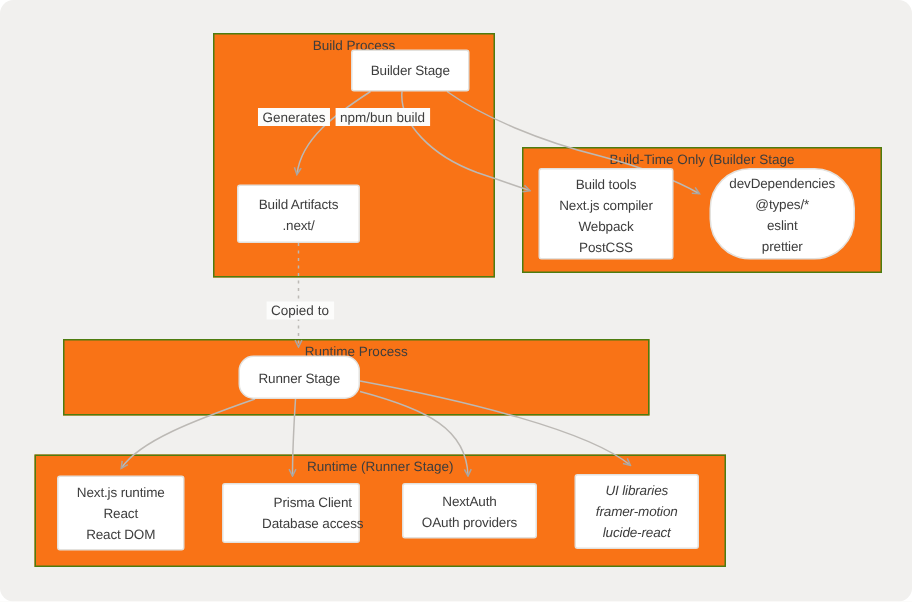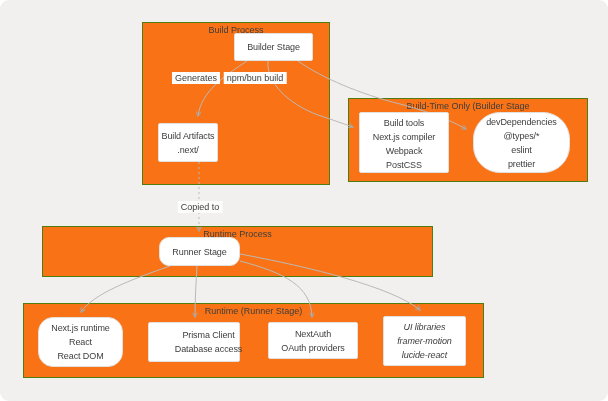--- a/index.html
+++ b/index.html
@@ -75,21 +75,21 @@
   </svg>
 
   <div class="edge-label" style="left:196px;top:78px;">Generates</div>
   <div class="edge-label" style="left:255px;top:78px;">npm/bun build</div>
   <div class="edge-label" style="left:200px;top:207px;">Copied to</div>
 
   <div class="node" style="left:234px;top:33px;width:79px;height:28px;">
     <div>Builder Stage</div>
   </div>
 
-  <div class="node" style="left:158px;top:123px;width:60px;height:39px;">
+  <div class="node" style="left:158px;top:123px;width:82px;height:39px;">
     <div>Build Artifacts</div>
     <div>.next/</div>
   </div>
 
   <div class="node" style="left:359px;top:112px;width:90px;height:61px;justify-content:flex-end;">
     <div>Build tools</div>
     <div>Next.js compiler</div>
     <div>Webpack</div>
     <div>PostCSS</div>
   </div>
@@ -98,21 +98,21 @@
     <div>devDependencies</div>
     <div>@types/*</div>
     <div>eslint</div>
     <div>prettier</div>
   </div>
 
   <div class="node" style="left:159px;top:237px;width:81px;height:29px;border-radius:10px;">
     <div>Runner Stage</div>
   </div>
 
-  <div class="node" style="left:38px;top:317px;width:85px;height:50px;border-radius:15px;">
+  <div class="node" style="left:38px;top:317px;width:85px;height:50px;">
     <div>Next.js runtime</div>
     <div>React</div>
     <div>React DOM</div>
   </div>
 
   <div class="node" style="left:148px;top:322px;width:92px;height:40px;padding-left:29px;">
     <div>Prisma Client</div>
     <div>Database access</div>
   </div>
 

